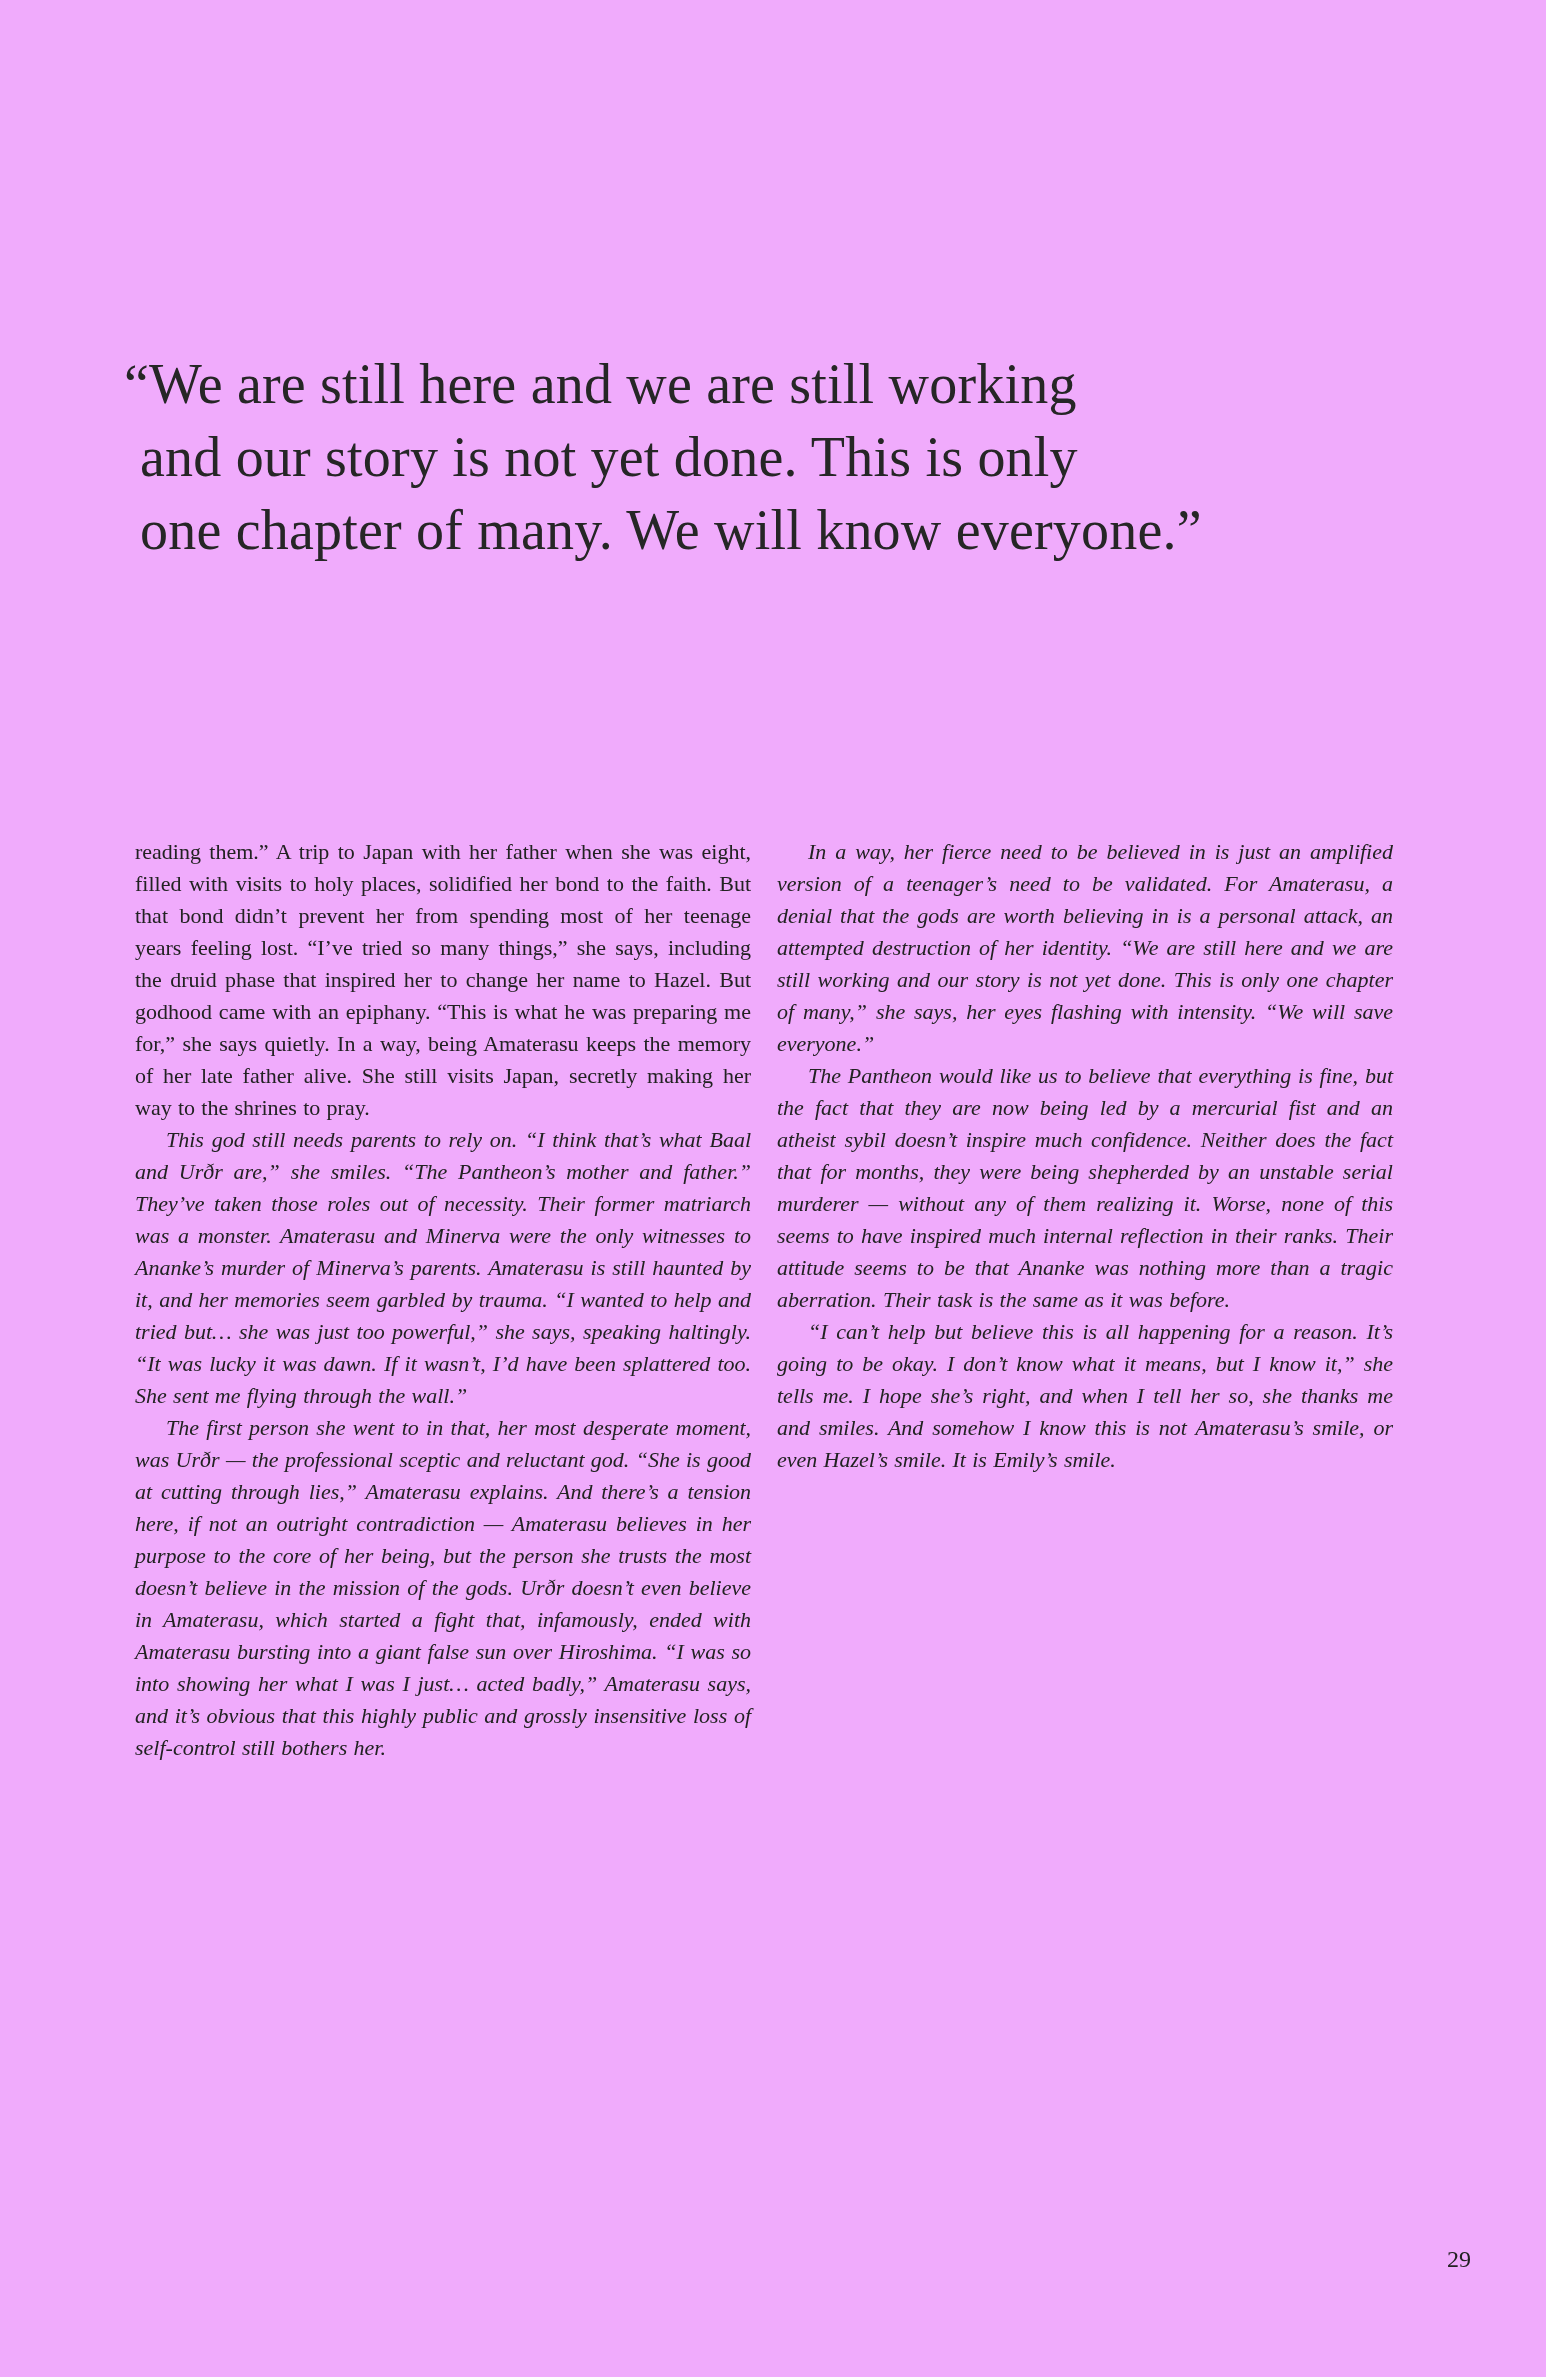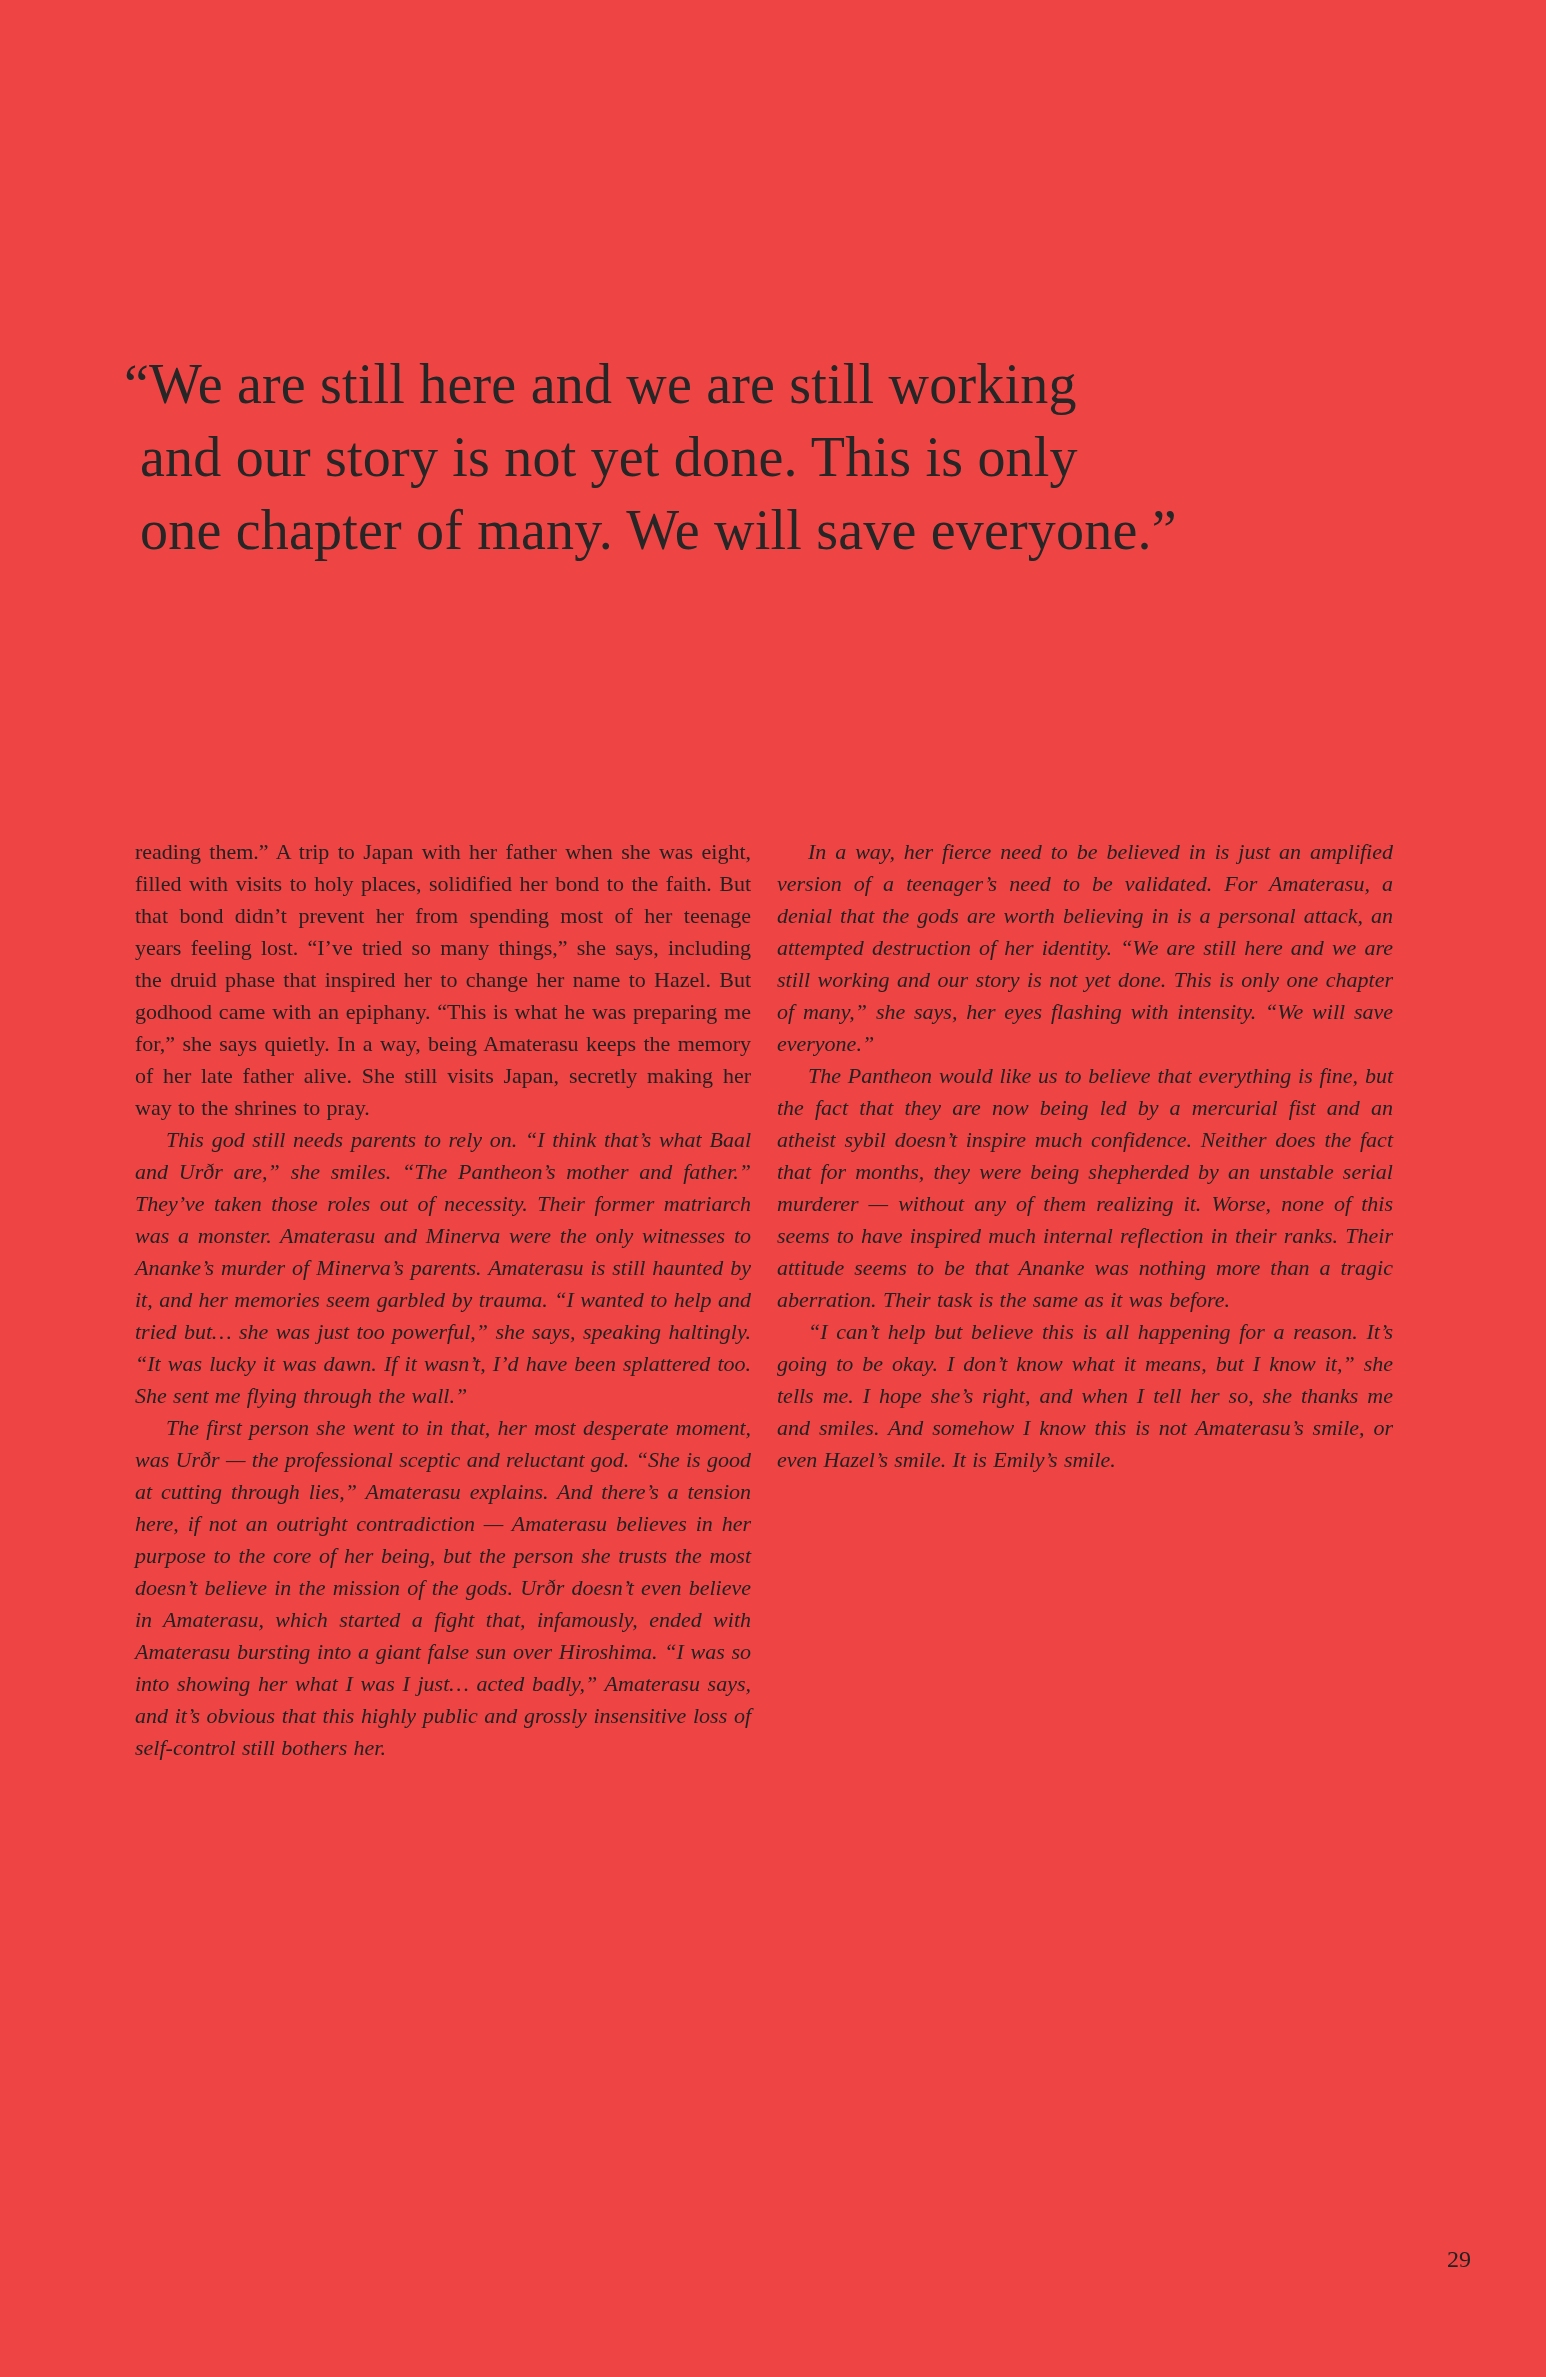--- a/index.html
+++ b/index.html
@@ -10,21 +10,21 @@
     background: #ffffff;
     font-family: "Liberation Serif", "DejaVu Serif", serif;
     color: #1f1f1f;
     position: relative;
     overflow: hidden;
   }
 
   .page {
     position: absolute;
     inset: 0;
-    background: #ef4444;
+    background: #f0abfc;
   }
 
   
   .pull-quote {
     position: absolute;
     left: 140px;
     top: 348px;
     width: 1257px;
     font-size: 56px;
     line-height: 73px;
@@ -74,21 +74,21 @@
   }
 </style>
 </head>
 <body>
 
 <div class="page">
 
   <div class="pull-quote">
     <div class="pq-line first">“We are still here and we are still working</div>
     <div class="pq-line">and our story is not yet done. This is only</div>
-    <div class="pq-line">one chapter of many. We will save everyone.”</div>
+    <div class="pq-line">one chapter of many. We will know everyone.”</div>
   </div>
 
   <div class="columns">
 
     <div class="col">
       <p class="para">reading them.” A trip to Japan with her father when she was eight, filled with visits to holy places, solidified her bond to the faith. But that bond didn’t prevent her from spending most of her teenage years feeling lost. “I’ve tried so many things,” she says, including the druid phase that inspired her to change her name to Hazel. But godhood came with an epiphany. “This is what he was preparing me for,” she says quietly. In a way, being Amaterasu keeps the memory of her late father alive. She still visits Japan, secretly making her way to the shrines to pray.</p>
       <p class="para indent">This god still needs parents to rely on. “I think that’s what Baal and Urðr are,” she smiles. “The Pantheon’s mother and father.” They’ve taken those roles out of necessity. Their former matriarch was a monster. Amaterasu and Minerva were the only witnesses to Ananke’s murder of Minerva’s parents. Amaterasu is still haunted by it, and her memories seem garbled by trauma. “I wanted to help and tried but… she was just too powerful,” she says, speaking haltingly. “It was lucky it was dawn. If it wasn’t, I’d have been splattered too. She sent me flying through the wall.”</p>
       <p class="para indent">The first person she went to in that, her most desperate moment, was Urðr — the professional sceptic and reluctant god. “She is good at cutting through lies,” Amaterasu explains. And there’s a tension here, if not an outright contradiction — Amaterasu believes in her purpose to the core of her being, but the person she trusts the most doesn’t believe in the mission of the gods. Urðr doesn’t even believe in Amaterasu, which started a fight that, infamously, ended with Amaterasu bursting into a giant false sun over Hiroshima. “I was so into showing her what I was I just… acted badly,” Amaterasu says, and it’s obvious that this highly public and grossly insensitive loss of self-control still bothers her.</p>
     </div>
 

